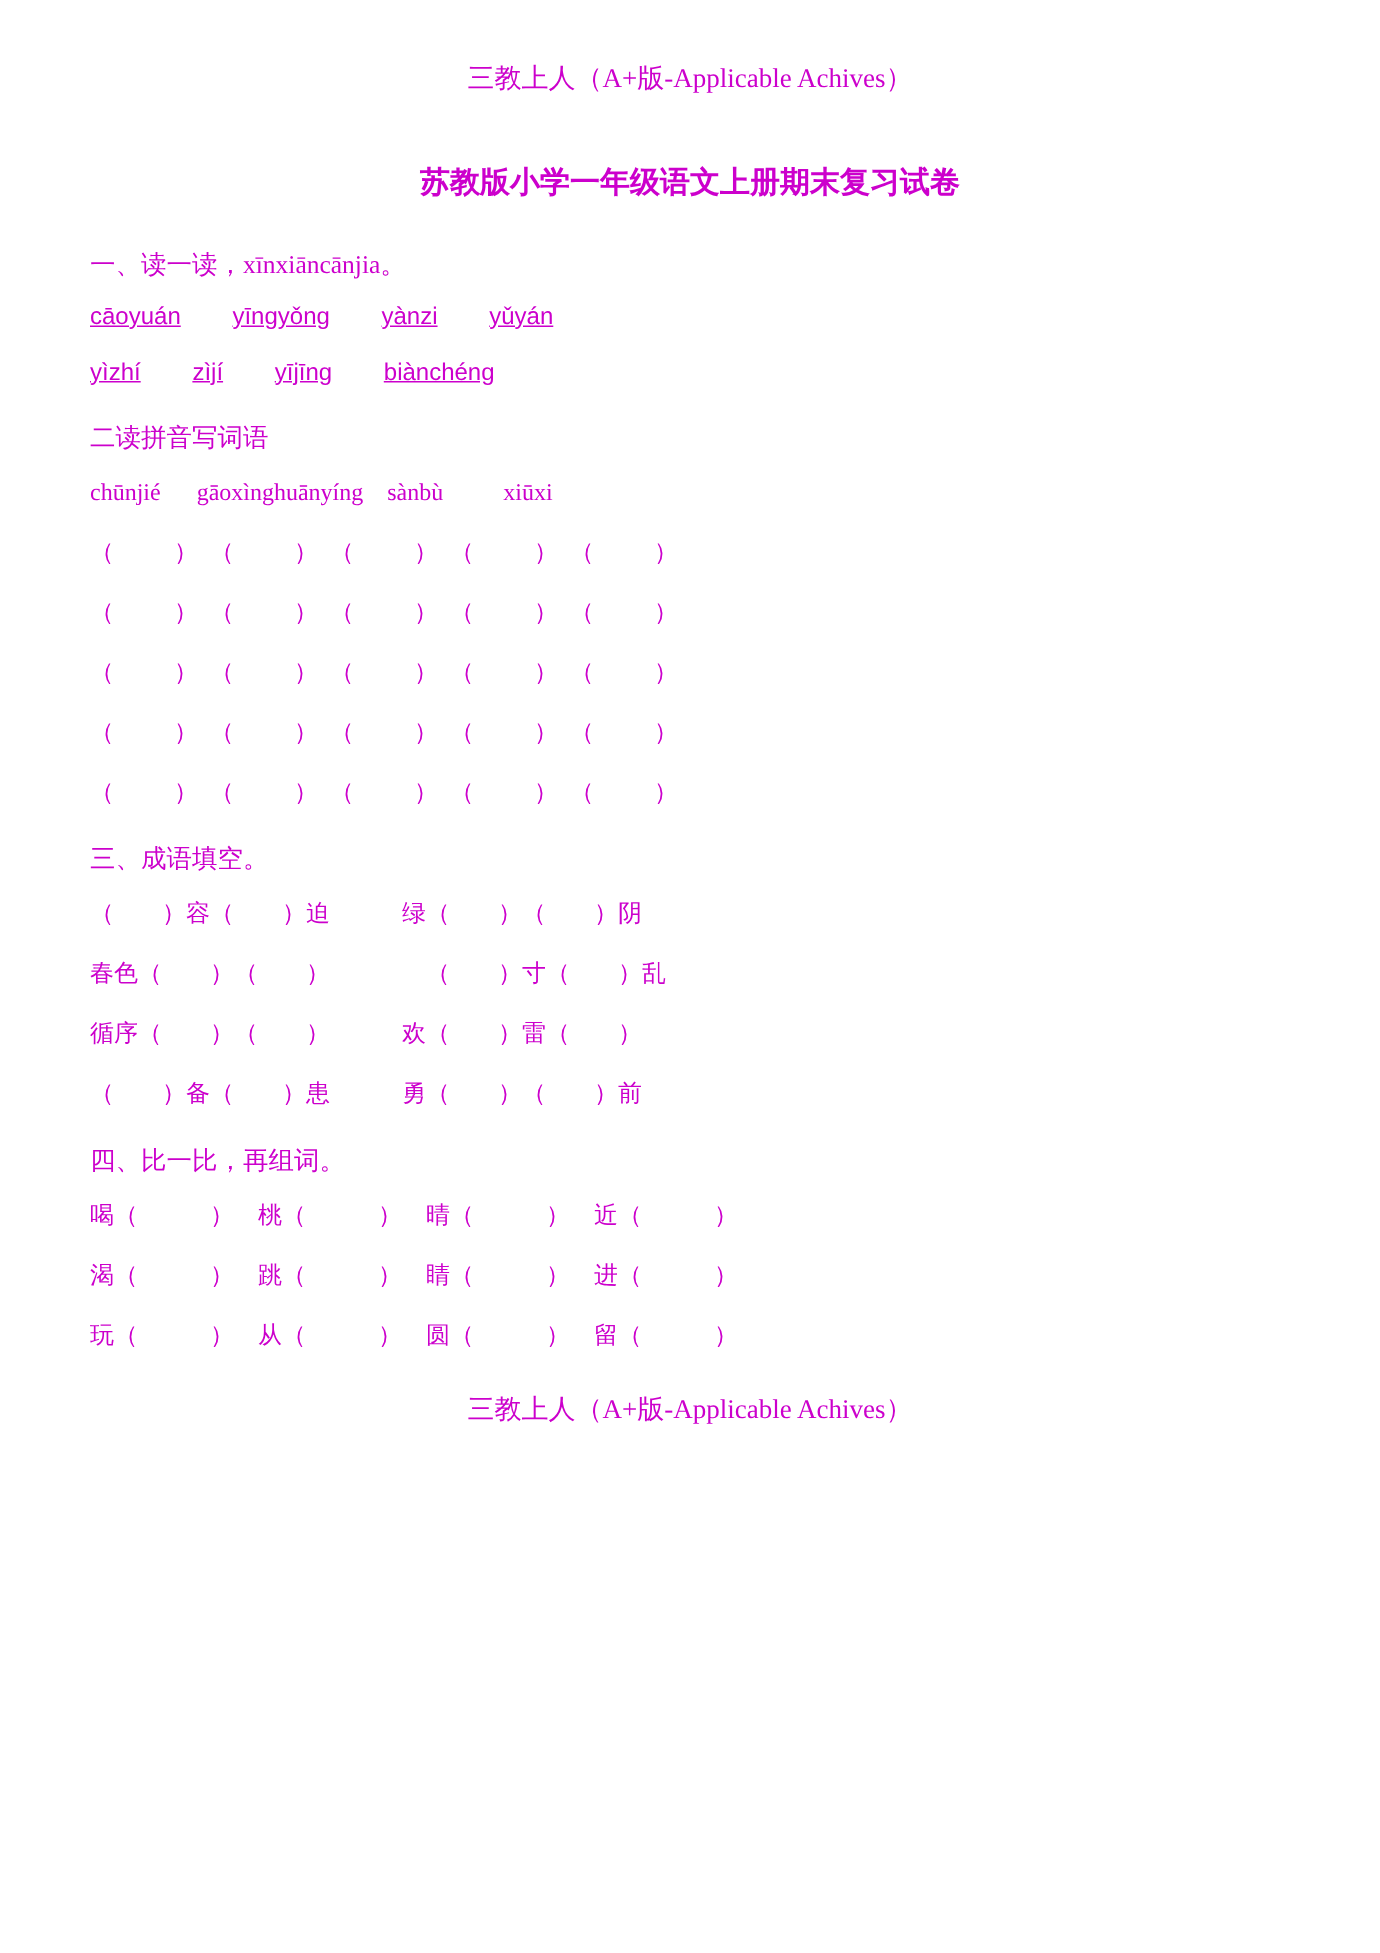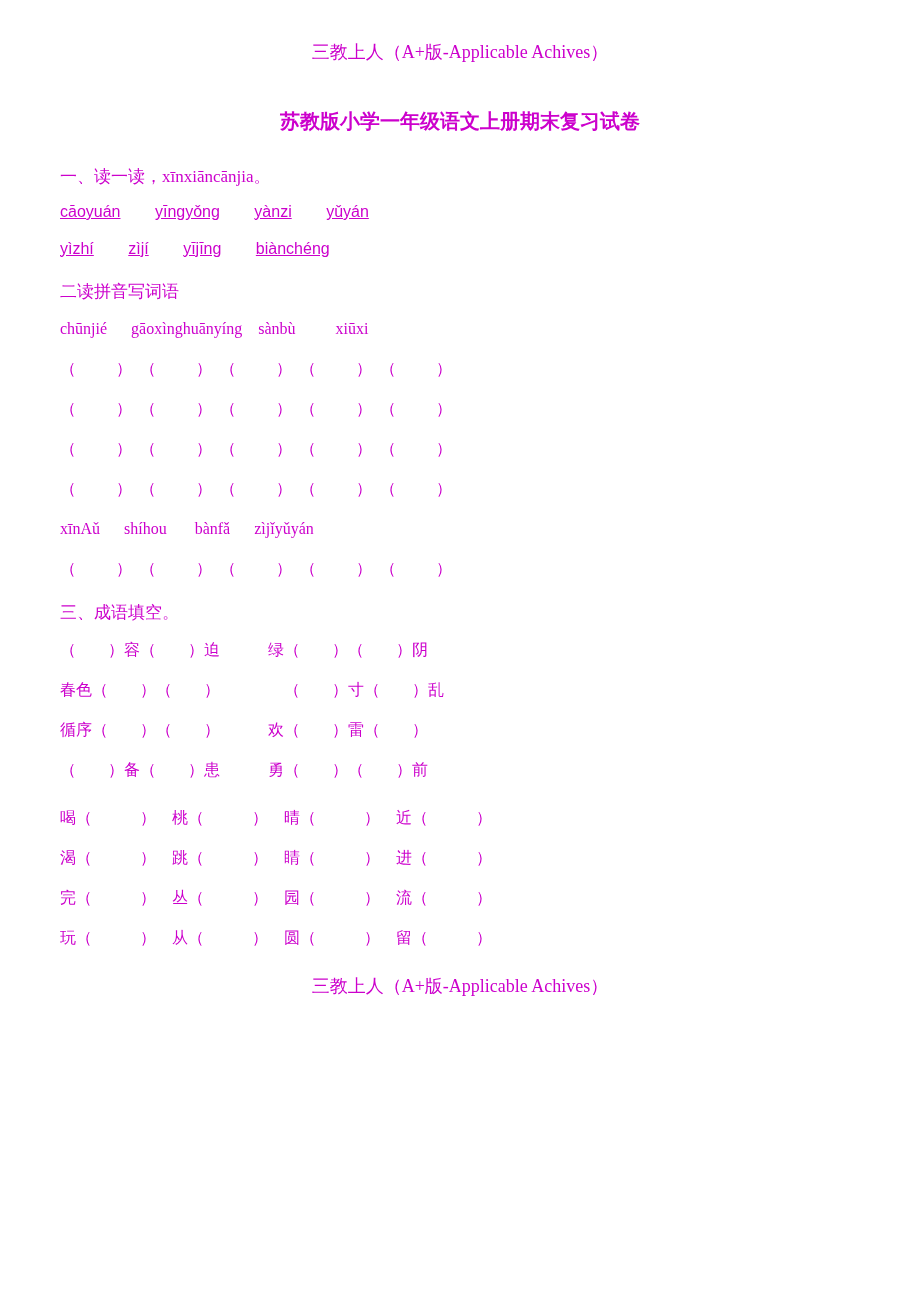--- a/index.html
+++ b/index.html
@@ -109,23 +109,20 @@
 
     <div class="content-row">
       （&nbsp;&nbsp;&nbsp;&nbsp;&nbsp;&nbsp;&nbsp;&nbsp;&nbsp;&nbsp;）&nbsp;&nbsp;（&nbsp;&nbsp;&nbsp;&nbsp;&nbsp;&nbsp;&nbsp;&nbsp;&nbsp;&nbsp;）&nbsp;&nbsp;（&nbsp;&nbsp;&nbsp;&nbsp;&nbsp;&nbsp;&nbsp;&nbsp;&nbsp;&nbsp;）&nbsp;&nbsp;（&nbsp;&nbsp;&nbsp;&nbsp;&nbsp;&nbsp;&nbsp;&nbsp;&nbsp;&nbsp;）&nbsp;&nbsp;（&nbsp;&nbsp;&nbsp;&nbsp;&nbsp;&nbsp;&nbsp;&nbsp;&nbsp;&nbsp;）
     </div>
 
     <div class="content-row">
       （&nbsp;&nbsp;&nbsp;&nbsp;&nbsp;&nbsp;&nbsp;&nbsp;&nbsp;&nbsp;）&nbsp;&nbsp;（&nbsp;&nbsp;&nbsp;&nbsp;&nbsp;&nbsp;&nbsp;&nbsp;&nbsp;&nbsp;）&nbsp;&nbsp;（&nbsp;&nbsp;&nbsp;&nbsp;&nbsp;&nbsp;&nbsp;&nbsp;&nbsp;&nbsp;）&nbsp;&nbsp;（&nbsp;&nbsp;&nbsp;&nbsp;&nbsp;&nbsp;&nbsp;&nbsp;&nbsp;&nbsp;）&nbsp;&nbsp;（&nbsp;&nbsp;&nbsp;&nbsp;&nbsp;&nbsp;&nbsp;&nbsp;&nbsp;&nbsp;）
     </div>
 
     <div class="content-row">
-      xīnAǔ &nbsp;&nbsp;&nbsp;&nbsp; shíhou &nbsp;&nbsp;&nbsp;&nbsp;&nbsp; bànfǎ &nbsp;&nbsp;&nbsp;&nbsp; zìjǐyǔyán
-    </div>
-    <div class="content-row">
       （&nbsp;&nbsp;&nbsp;&nbsp;&nbsp;&nbsp;&nbsp;&nbsp;&nbsp;&nbsp;）&nbsp;&nbsp;（&nbsp;&nbsp;&nbsp;&nbsp;&nbsp;&nbsp;&nbsp;&nbsp;&nbsp;&nbsp;）&nbsp;&nbsp;（&nbsp;&nbsp;&nbsp;&nbsp;&nbsp;&nbsp;&nbsp;&nbsp;&nbsp;&nbsp;）&nbsp;&nbsp;（&nbsp;&nbsp;&nbsp;&nbsp;&nbsp;&nbsp;&nbsp;&nbsp;&nbsp;&nbsp;）&nbsp;&nbsp;（&nbsp;&nbsp;&nbsp;&nbsp;&nbsp;&nbsp;&nbsp;&nbsp;&nbsp;&nbsp;）
     </div>
   </div>
 
   <div class="section-gap">
     <div class="section-title">三、成语填空。</div>
     <div class="content-row">
       （　　）容（　　）迫　　　绿（　　）（　　）阴
     </div>
     <div class="content-row">
@@ -133,28 +130,26 @@
     </div>
     <div class="content-row">
       循序（　　）（　　）　　　欢（　　）雷（　　）
     </div>
     <div class="content-row">
       （　　）备（　　）患　　　勇（　　）（　　）前
     </div>
   </div>
 
   <div class="section-gap">
+    <div class="section-title">四、比一比，再组词。</div>
     <div class="content-row">
       喝（　　　）　桃（　　　）　晴（　　　）　近（　　　）
     </div>
     <div class="content-row">
       渴（　　　）　跳（　　　）　睛（　　　）　进（　　　）
-    </div>
-    <div class="content-row">
-      完（　　　）　丛（　　　）　园（　　　）　流（　　　）
     </div>
     <div class="content-row">
       玩（　　　）　从（　　　）　圆（　　　）　留（　　　）
     </div>
   </div>
 
   <div class="footer-title">三教上人（A+版-Applicable Achives）</div>
 
 </div>
 

